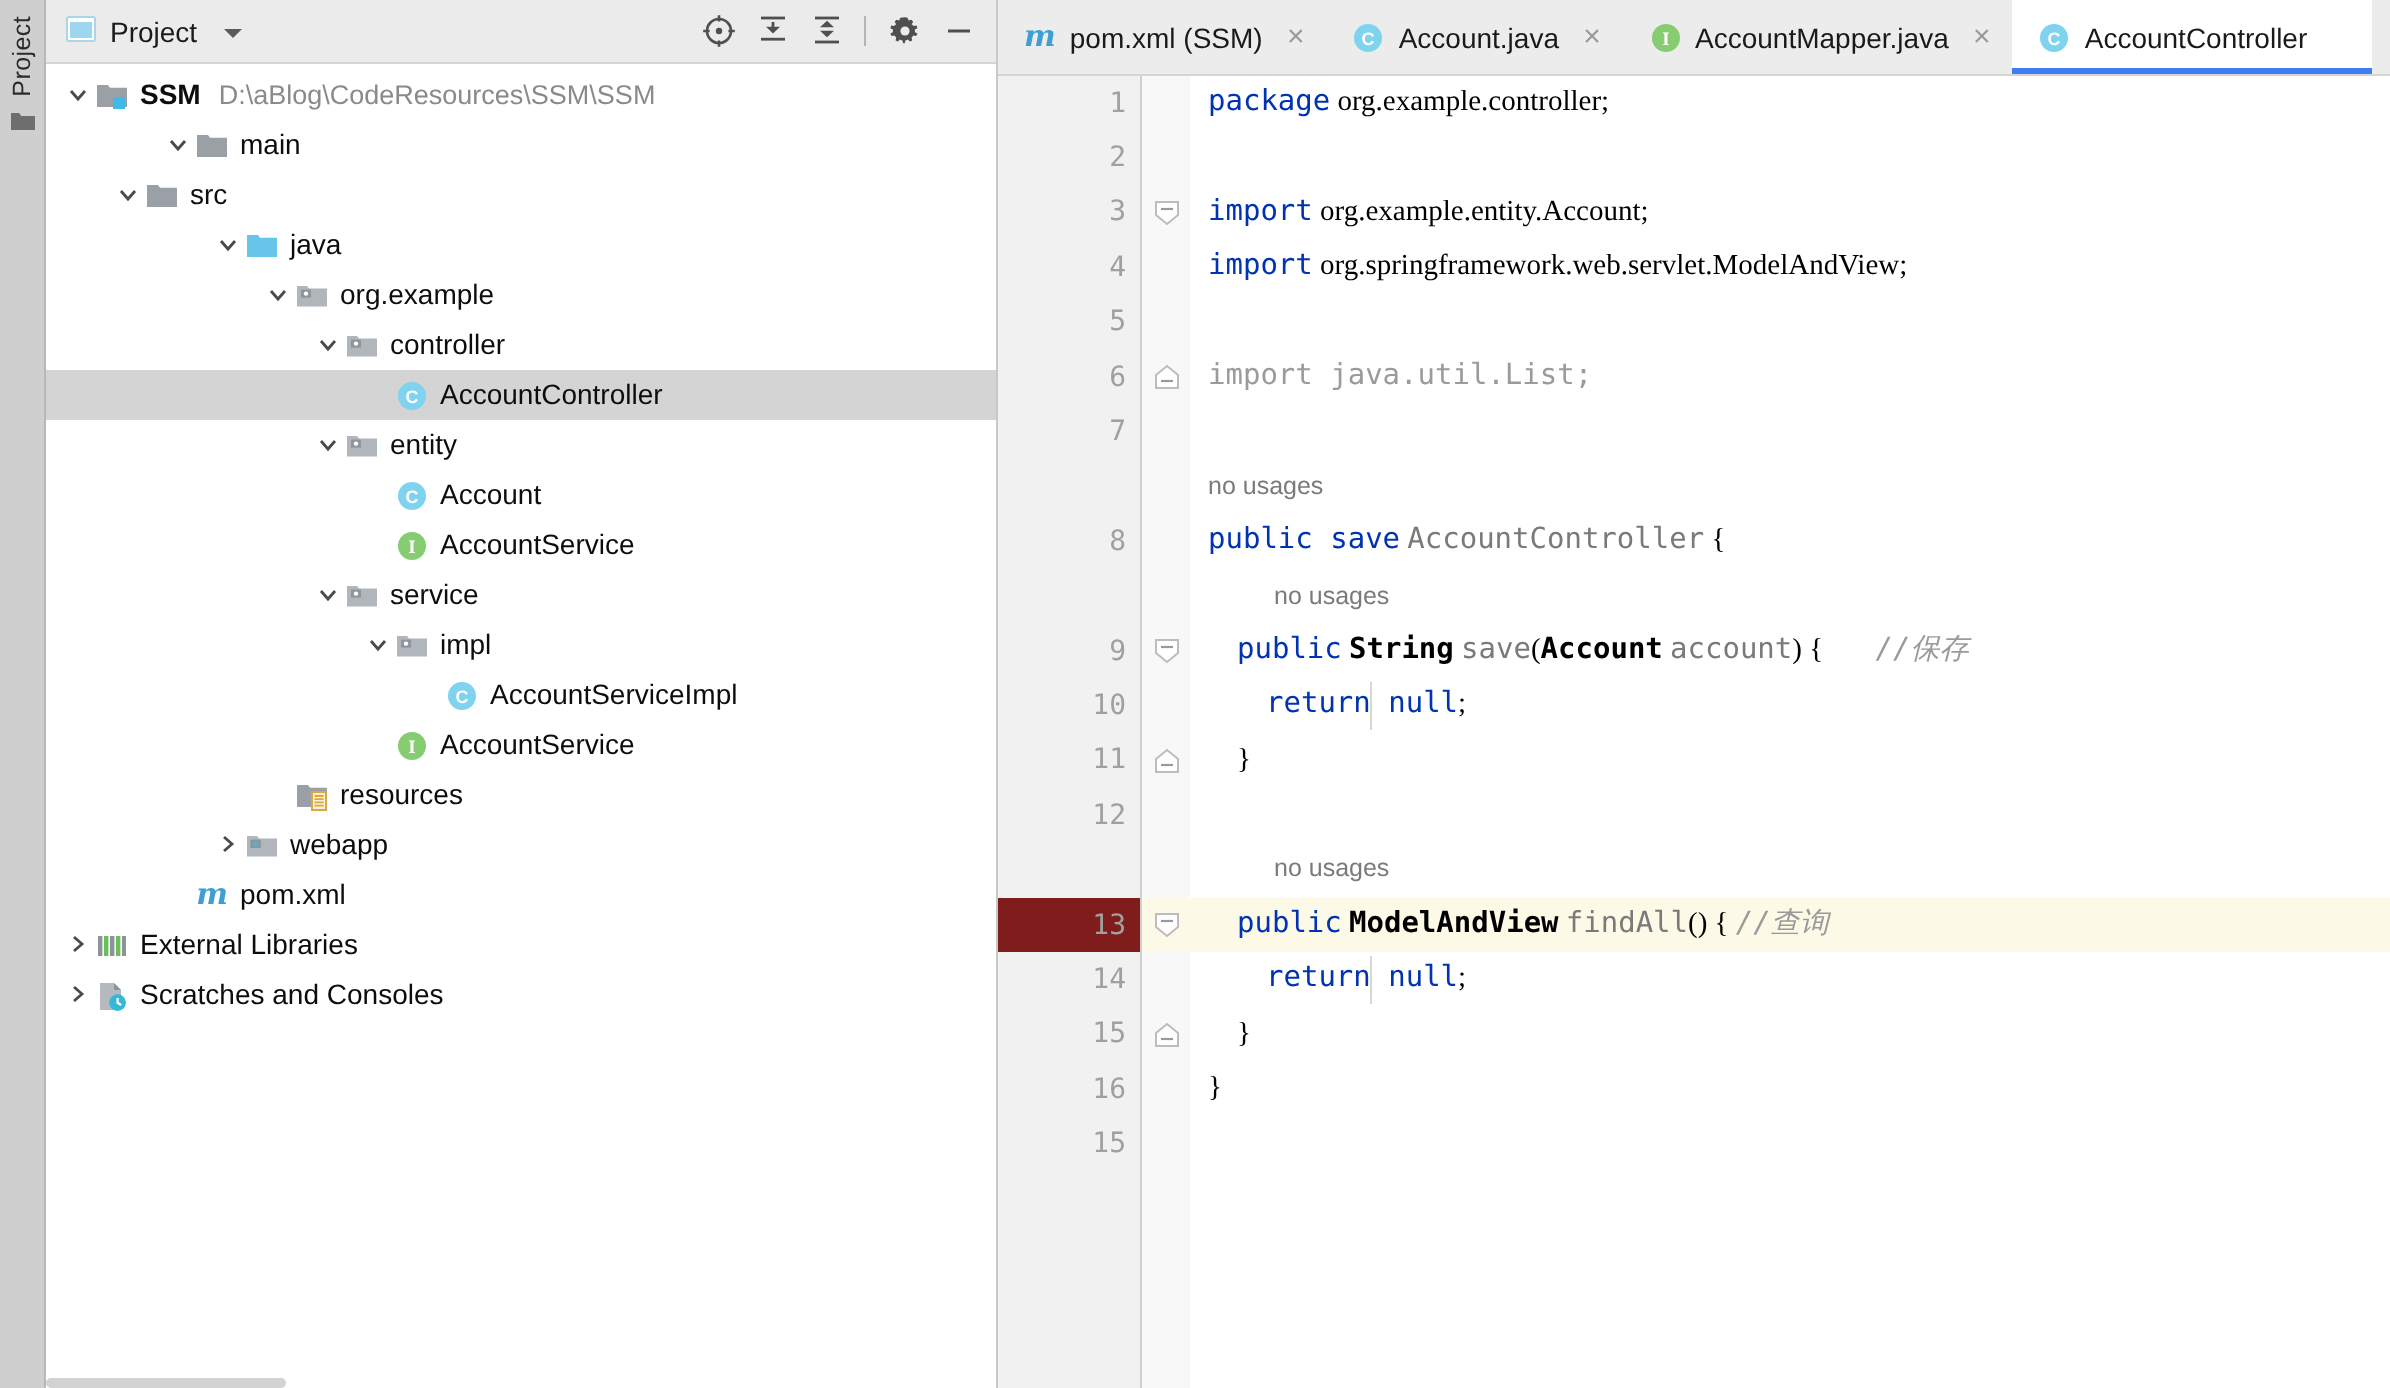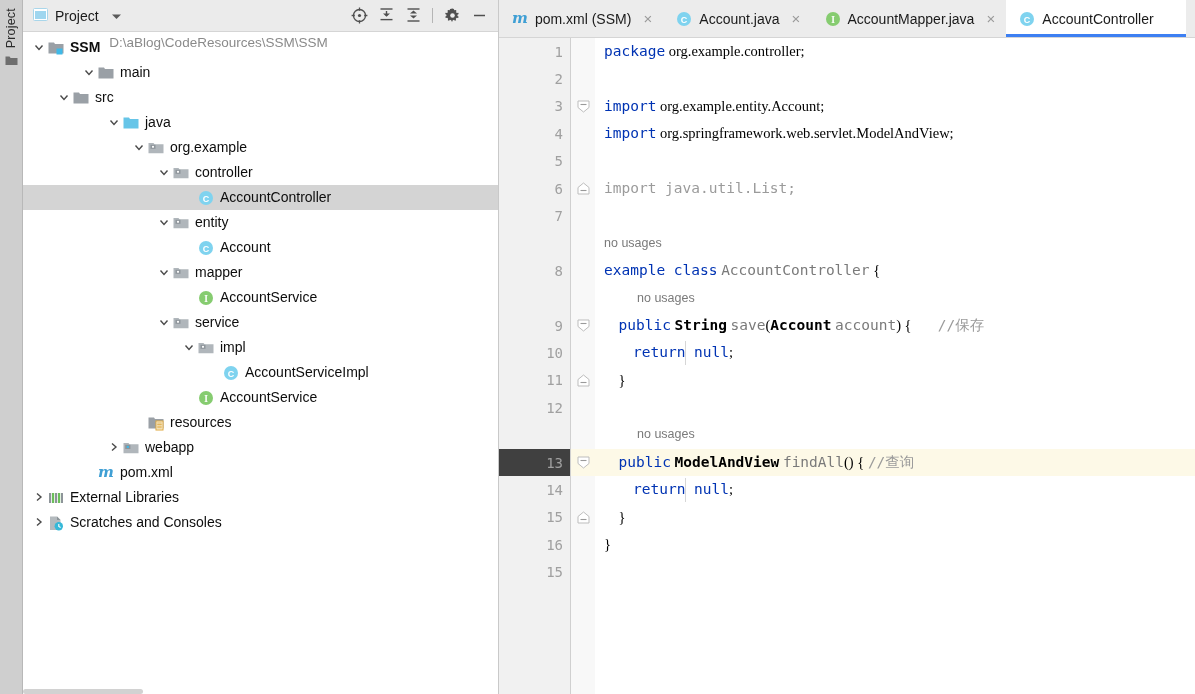--- a/index.html
+++ b/index.html
@@ -54,21 +54,21 @@
     border-radius:3px;
   }
   .tb-sep{width:1px;height:15px;background:#b5b5b5;margin:0 5px;}
 
   
   .tree{
     flex:1 1 auto;overflow:hidden;position:relative;
     padding-top:3px;background:#ffffff;
   }
   .row{
-    height:25px;display:flex;
+    height:25px;display:flex;align-items:center;
     white-space:nowrap;font-size:14px;color:#0d0d0d;
     position:relative;
   }
   .row.selected{background:#d4d4d4;}
   .arrow{
     width:16px;height:25px;flex:0 0 16px;
     display:flex;align-items:center;justify-content:center;
   }
   .arrow.empty{visibility:hidden;}
   .ico{
@@ -128,21 +128,21 @@
     width:72px;flex:0 0 72px;background:#f1f1f1;
     position:relative;
   }
   .gutter-line{
     width:72px;height:27.4px;display:flex;align-items:center;
     justify-content:flex-end;
     padding-right:8px;box-sizing:border-box;
     color:#a0a0a0;font-size:14px;
     font-family:"DejaVu Sans Mono", monospace;
   }
-  .gutter-line.hl{background:#404040;text-align:center;}
+  .gutter-line.hl{background:#7f1d1d;text-align:center;}
   .gutter-sep{
     position:absolute;top:0;right:0;width:1px;height:100%;
     background:#d0d0d0;
   }
   .fold-col{
     width:24px;flex:0 0 24px;background:#f8f8f8;position:relative;
   }
   .code-lines{
     flex:1 1 auto;position:relative;background:#ffffff;min-width:0;
   }
@@ -156,21 +156,21 @@
     padding-left:9px;
     font-family:"Liberation Sans", sans-serif;
     font-size:12.5px;color:#7a7a7a;
   }
   
   .kw{color:#0033b3;text-align:right;}
   .ty{color:#000000;font-weight:bold;}
   .mth{color:#7a7a7a;}
   .pln{color:#000000;font-family:Liberation Serif, serif;}
   .gray{color:#9b9b9b;}
-  .cmt{color:#9a9a9a;}
+  .cmt{color:#9a9a9a;font-style:italic;}
 
   
   .guide{
     position:absolute;width:1px;background:#d6d6d6;
   }
   
   .fold{
     position:absolute;left:6px;width:13px;height:13px;
   }
   .bulb{position:absolute;}
@@ -360,35 +360,20 @@
         </div>
         <div class="row">
           <div class="arrow empty" style="margin-left: 158px;"></div>
           <div class="ico">
             <svg width="16" height="16" viewBox="0 0 16 16">
               <circle cx="8" cy="8" r="7" fill="#7fd3ef"></circle>
               <text x="8" y="11.6" font-family="Liberation Sans, sans-serif" font-size="9" font-weight="bold" fill="#ffffff" text-anchor="middle">C</text>
             </svg>
           </div>
           <span class="lbl">Account</span>
-        </div>
-        <div class="row">
-          <div class="arrow" style="margin-left: 133px;">
-            <svg width="10" height="11" viewBox="0 0 10 11">
-              <path d="M1.5 3.5L5 7.5 8.5 3.5" stroke="#4a4a4a" stroke-width="1.4" fill="none"></path>
-            </svg>
-          </div>
-          <div class="ico">
-            <svg width="16" height="16" viewBox="0 0 16 16">
-              <path d="M0.5 3h5l1 1.3H15.5v9H0.5z" fill="#b0b6bb"></path>
-              <rect x="2.5" y="4.8" width="5" height="4" fill="#8e959b"></rect>
-              <circle cx="5" cy="6.8" r="1.1" fill="#ffffff"></circle>
-            </svg>
-          </div>
-          <span class="lbl">mapper</span>
         </div>
         <div class="row">
           <div class="arrow empty" style="margin-left: 158px;"></div>
           <div class="ico">
             <svg width="16" height="16" viewBox="0 0 16 16">
               <circle cx="8" cy="8" r="7" fill="#86cc70"></circle>
               <text x="8" y="11.6" font-family="Liberation Serif, serif" font-size="9.5" font-weight="bold" fill="#ffffff" text-anchor="middle">I</text>
             </svg>
           </div>
           <span class="lbl">AccountService</span>
@@ -639,21 +624,21 @@
         </div>
       <div class="code-lines" id="codelines">
           <div class="cl"><span class="kw">package</span><span class="pln"> org.example.controller;</span></div>
           <div class="cl"></div>
           <div class="cl"><span class="kw">import</span><span class="pln"> org.example.entity.Account;</span></div>
           <div class="cl"><span class="kw">import</span><span class="pln"> org.springframework.web.servlet.ModelAndView;</span></div>
           <div class="cl"></div>
           <div class="cl"><span class="gray">import java.util.List;</span></div>
           <div class="cl"></div>
           <div class="inlay" style="padding-left: 9px;">no usages</div>
-          <div class="cl"><span class="kw">example class</span><span class="pln"> </span><span class="mth">AccountController</span><span class="pln"> {</span></div>
+          <div class="cl"><span class="kw">public save</span><span class="pln"> </span><span class="mth">AccountController</span><span class="pln"> {</span></div>
           <div class="inlay" style="padding-left: 42px;">no usages</div>
           <div class="cl"><span class="pln">    </span><span class="kw">public</span><span class="pln"> </span><span class="ty">String</span><span class="pln"> </span><span class="mth">save</span><span class="pln">(</span><span class="ty">Account</span><span class="pln"> </span><span class="mth">account</span><span class="pln">) {</span><span class="cmt">   //保存</span></div>
           <div class="cl"><span class="pln">        </span><span class="kw">return null</span><span class="pln">;</span></div>
           <div class="cl"><span class="pln">    }</span></div>
           <div class="cl"></div>
           <div class="inlay" style="padding-left: 42px;">no usages</div>
           <div class="cl hl"><span class="pln">    </span><span class="kw">public</span><span class="pln"> </span><span class="ty">ModelAndView</span><span class="pln"> </span><span class="mth">findAll</span><span class="pln">() { </span><span class="cmt">//查询</span></div>
           <div class="cl"><span class="pln">        </span><span class="kw">return null</span><span class="pln">;</span></div>
           <div class="cl"><span class="pln">    }</span></div>
           <div class="cl"><span class="pln">}</span></div>

